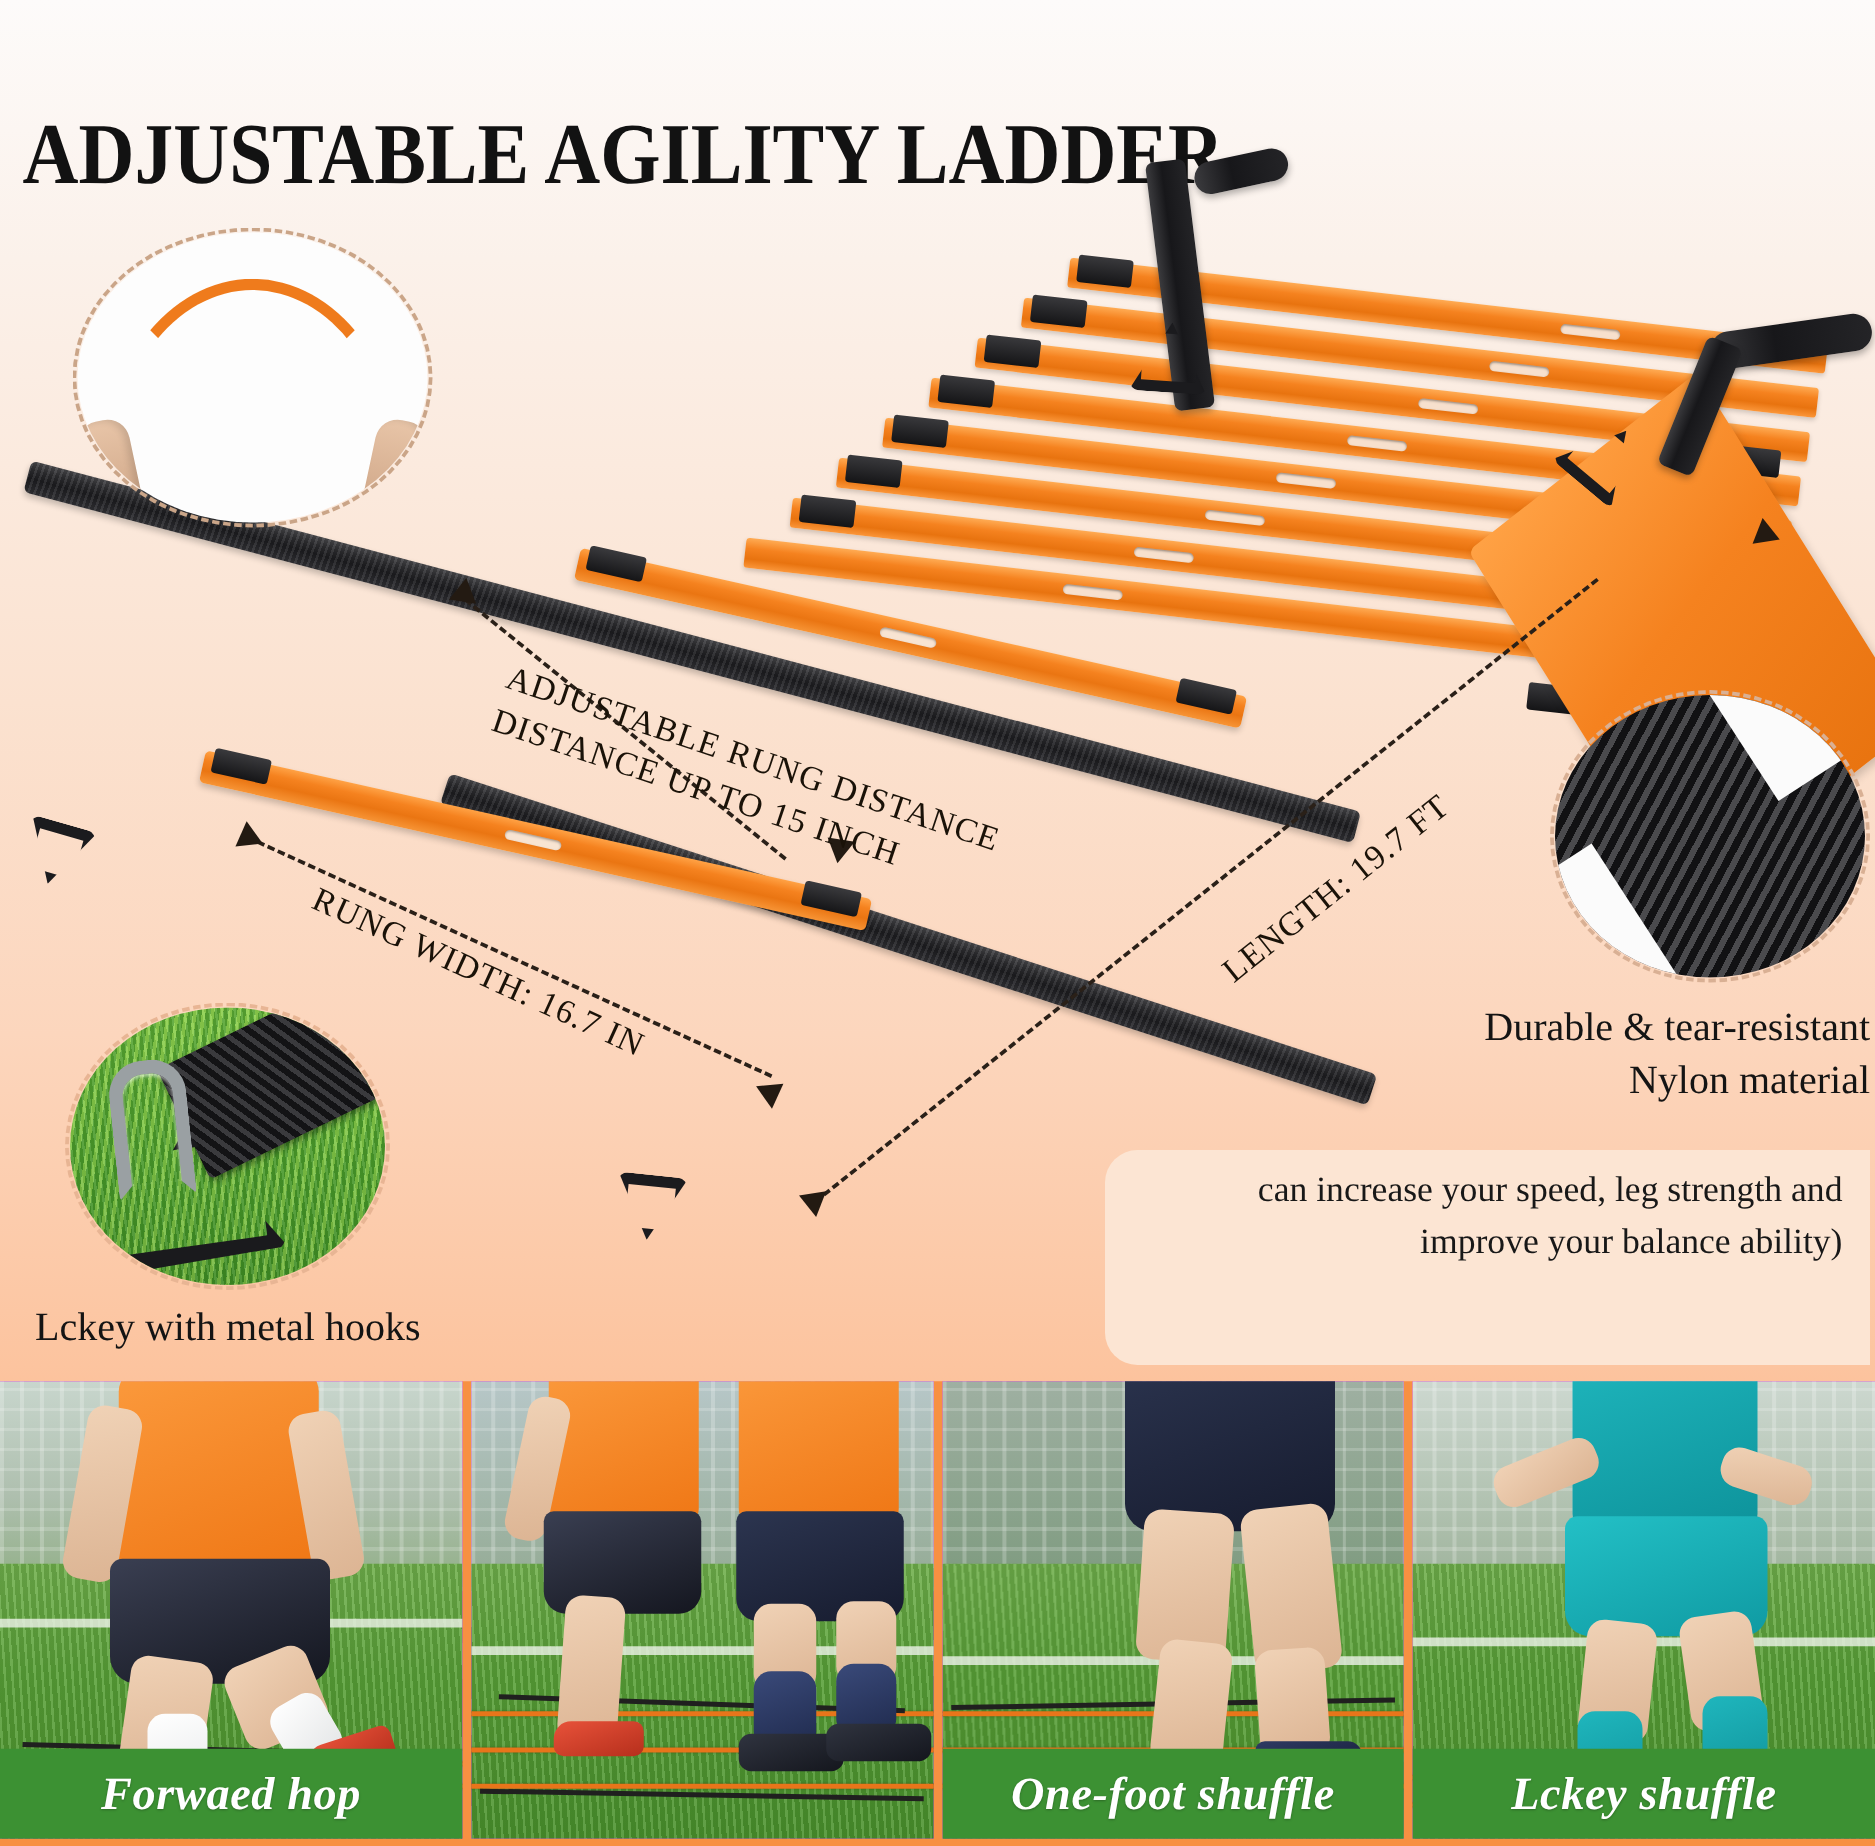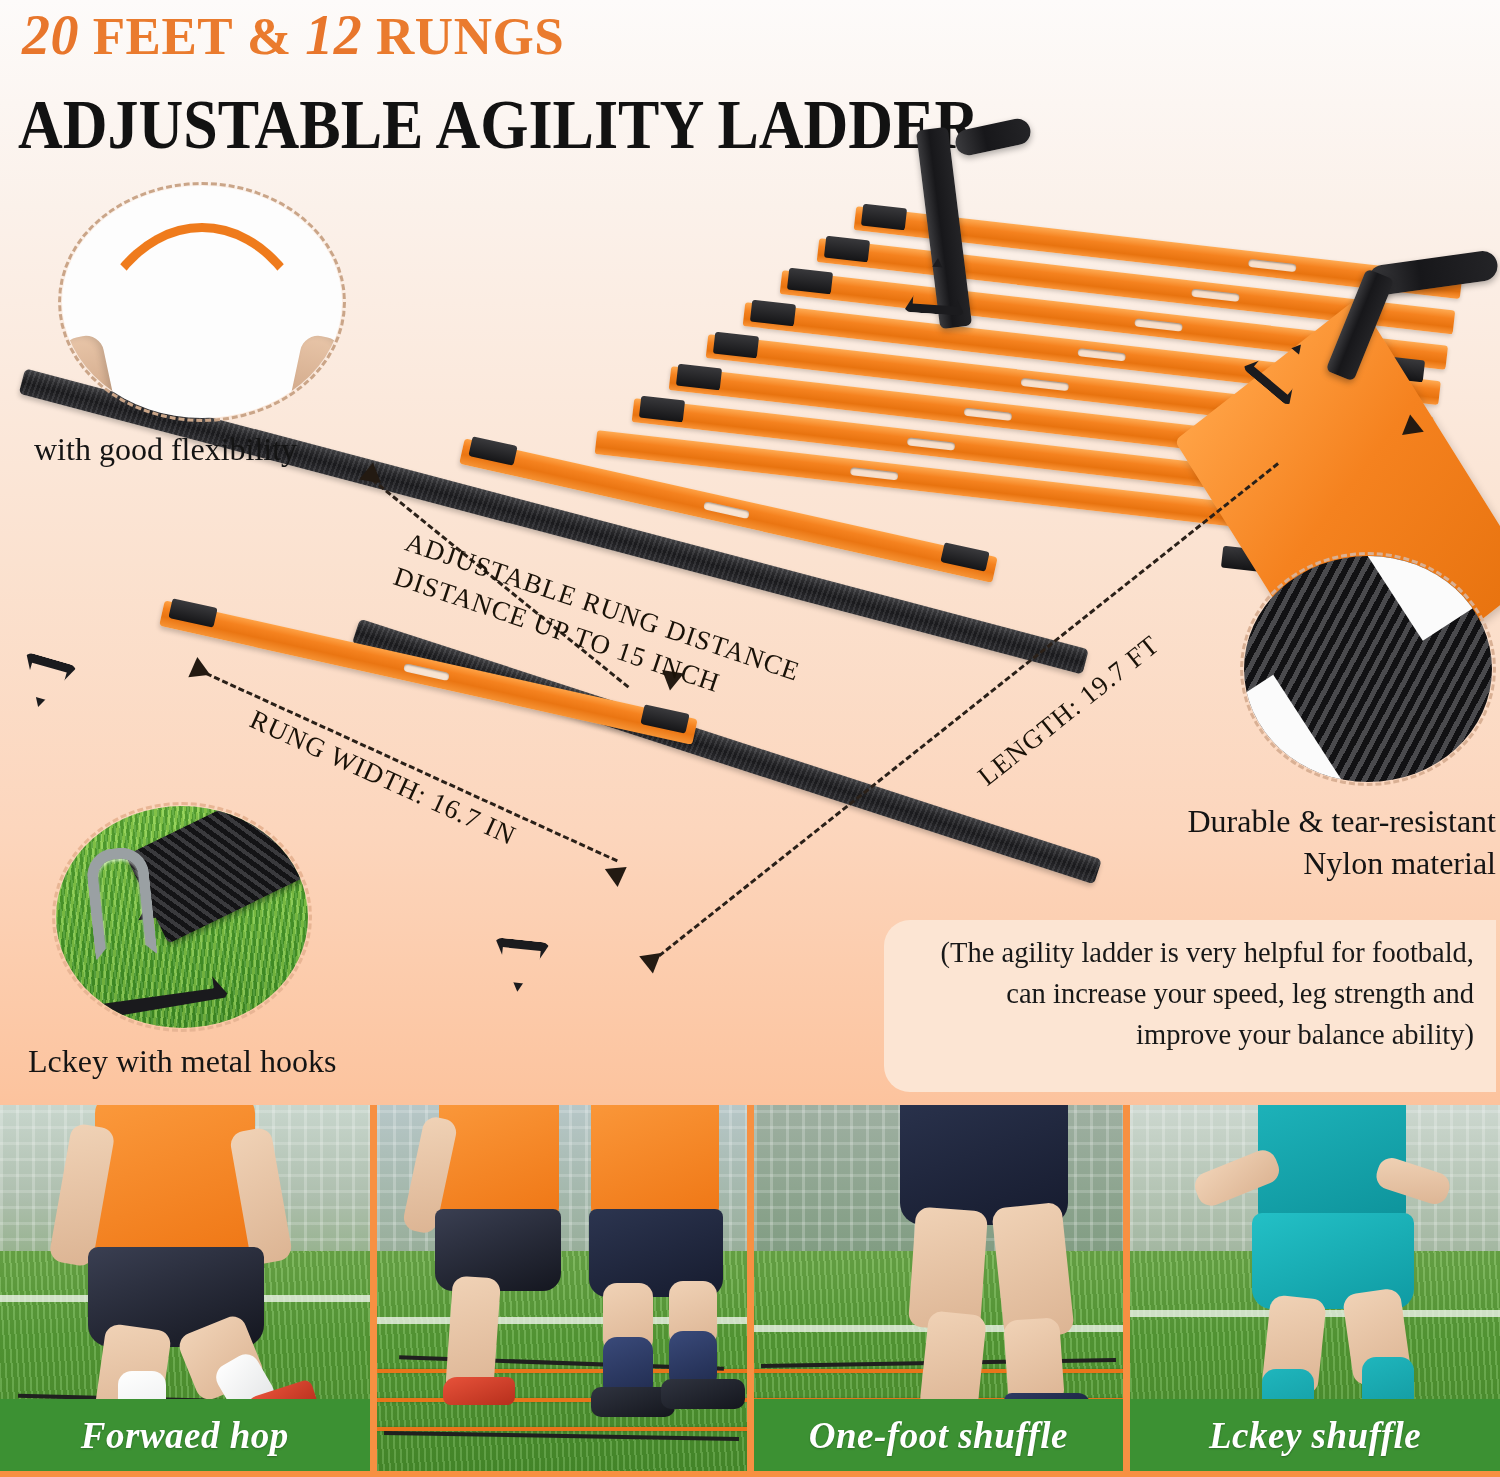--- a/index.html
+++ b/index.html
@@ -258,27 +258,20 @@
     font-size:37px; letter-spacing:.5px;
     font-family:"Liberation Serif","DejaVu Serif",serif;
     text-shadow:0 1px 2px rgba(0,0,0,.28);
   }
 </style>
 </head>
 <body>
 
 <div id="page">
 
-  <div class="hdr-line1">
-    <span class="num" style="color:#e8762c">20</span>
-    <span class="wrd" style="color:#ea7b2e">FEET</span>
-    <span class="wrd" style="color:#ea7b2e">&amp;</span>
-    <span class="num" style="color:#e8762c">12</span>
-    <span class="wrd" style="color:#ea7b2e">RUNGS</span>
-  </div>
   <div class="hdr-line2">ADJUSTABLE AGILITY LADDER</div>
 
   <div class="ladder-wrap">
 
     <div class="ladder-body">
 
       <div class="slat" style="left:855px; top:96px; width:610px; transform:rotate(6.5deg); transform-origin:left center;">
         <div class="hole" style="left:420px;"></div>
       </div>
       <div class="slat" style="left:818px; top:128px; width:640px; transform:rotate(6.5deg); transform-origin:left center;">
@@ -371,21 +364,20 @@
   <div class="dim-label" style="left:972px; top:768px; transform:rotate(-38.5deg);">LENGTH: 19.7 FT</div>
 
   <div class="circle-inset inset-flex" style="left:62px; top:186px; width:280px; height:232px;">
     <div class="flex-arc"></div>
     <div class="hand" style="left:4px; top:150px; transform:rotate(-12deg);"></div>
     <div class="hand" style="right:4px; top:150px; transform:rotate(12deg);"></div>
   </div>
   <div class="circle-dash" style="left:58px; top:182px; width:288px; height:240px;"></div>
 
   <div class="callout" style="left:34px; top:428px;">
-    <div>with good flexibility</div>
   </div>
 
   <div class="circle-inset inset-hook" style="left:56px; top:806px; width:252px; height:222px;">
     <div class="hook-webbing" style="left:82px; top:6px; width:176px; height:98px;"></div>
     <div class="hook-tri" style="left:18px; top:98px;"></div>
     <div class="hook-metal" style="left:34px; top:42px; width:62px; height:110px; transform:rotate(-6deg);"></div>
   </div>
   <div class="circle-dash" style="left:52px; top:802px; width:260px; height:230px; border-color:#e8b594;"></div>
 
   <div class="callout" style="left:28px; top:1040px;">Lckey with metal hooks</div>
@@ -395,21 +387,20 @@
     <div class="nylon-white-b" style="left:-110px; top:160px; width:190px; height:130px;"></div>
   </div>
   <div class="circle-dash" style="left:1240px; top:552px; width:256px; height:234px; border-color:#d9b094;"></div>
 
   <div class="callout right-al" style="left:1046px; top:800px; width:450px;">
     <div>Durable &amp; tear-resistant</div>
     <div>Nylon material</div>
   </div>
 
   <div class="info-box">
-    <div>(The agility ladder is very helpful for footbald,</div>
     <div>can increase your speed, leg strength and</div>
     <div>improve your balance ability)</div>
   </div>
 
   <div class="photos">
 
     <div class="photo">
       <div class="ph-sky"></div>
       <div class="ph-fence"></div>
       <div class="ph-grass"></div>

